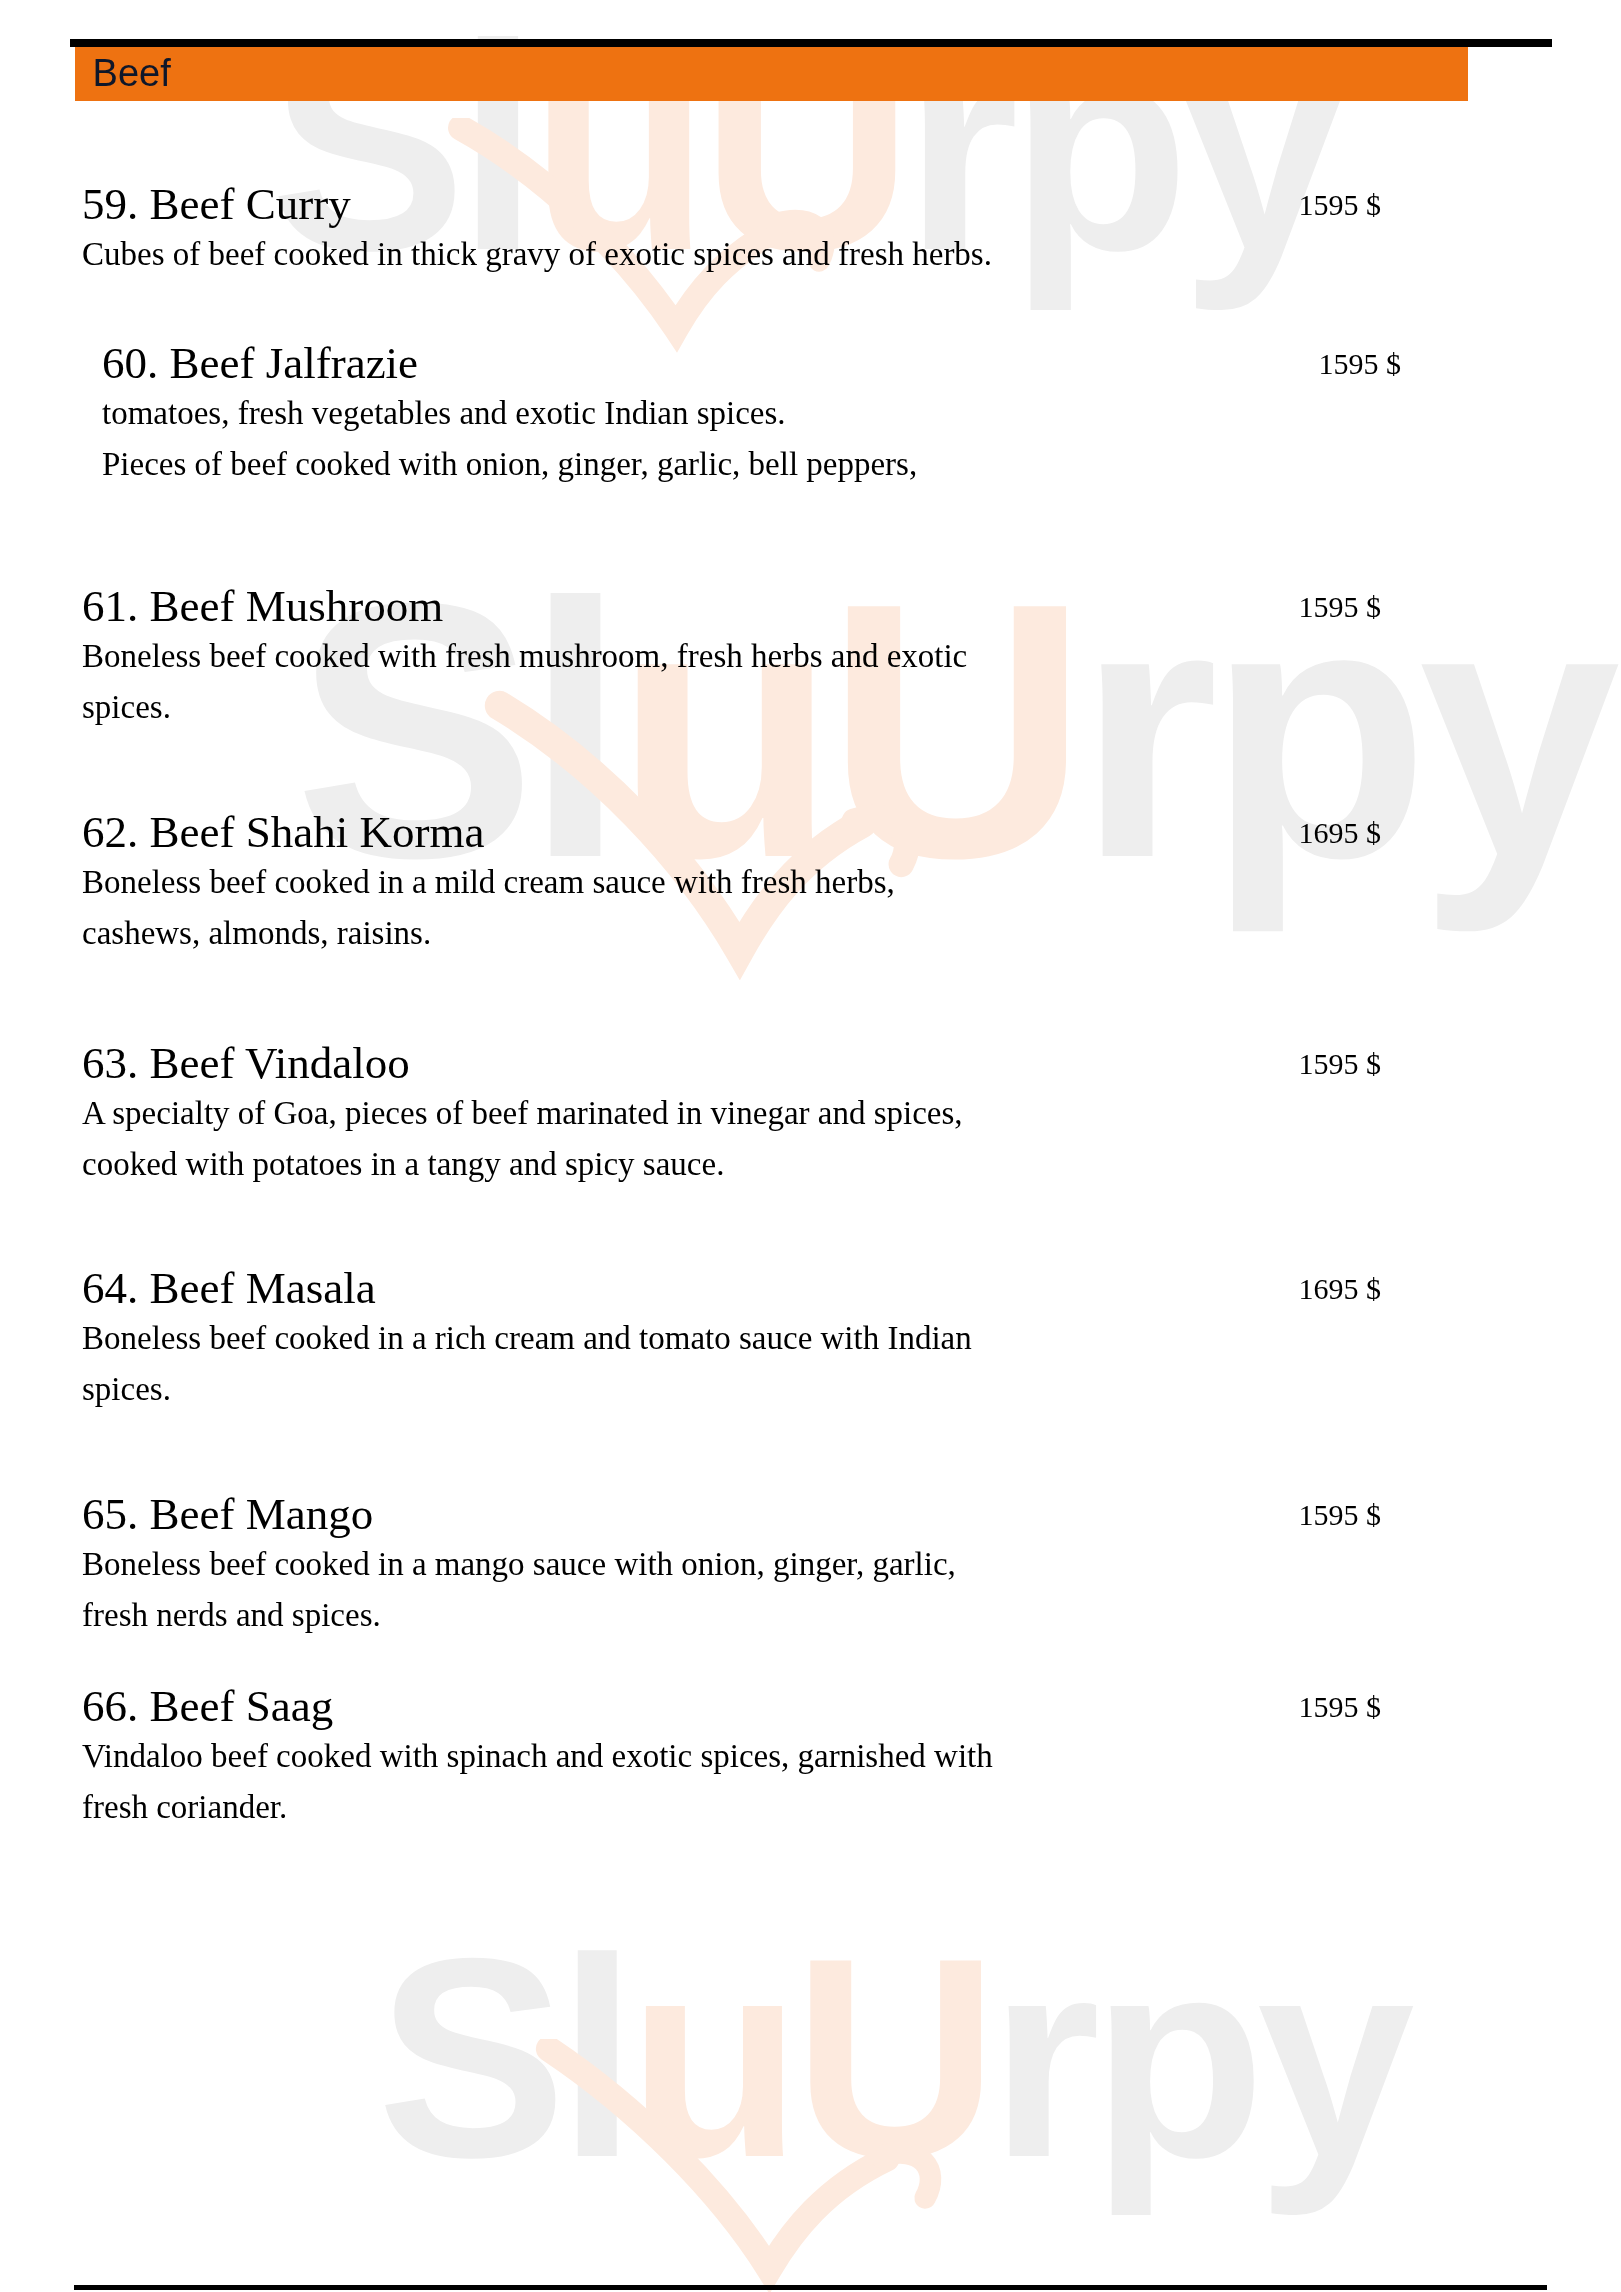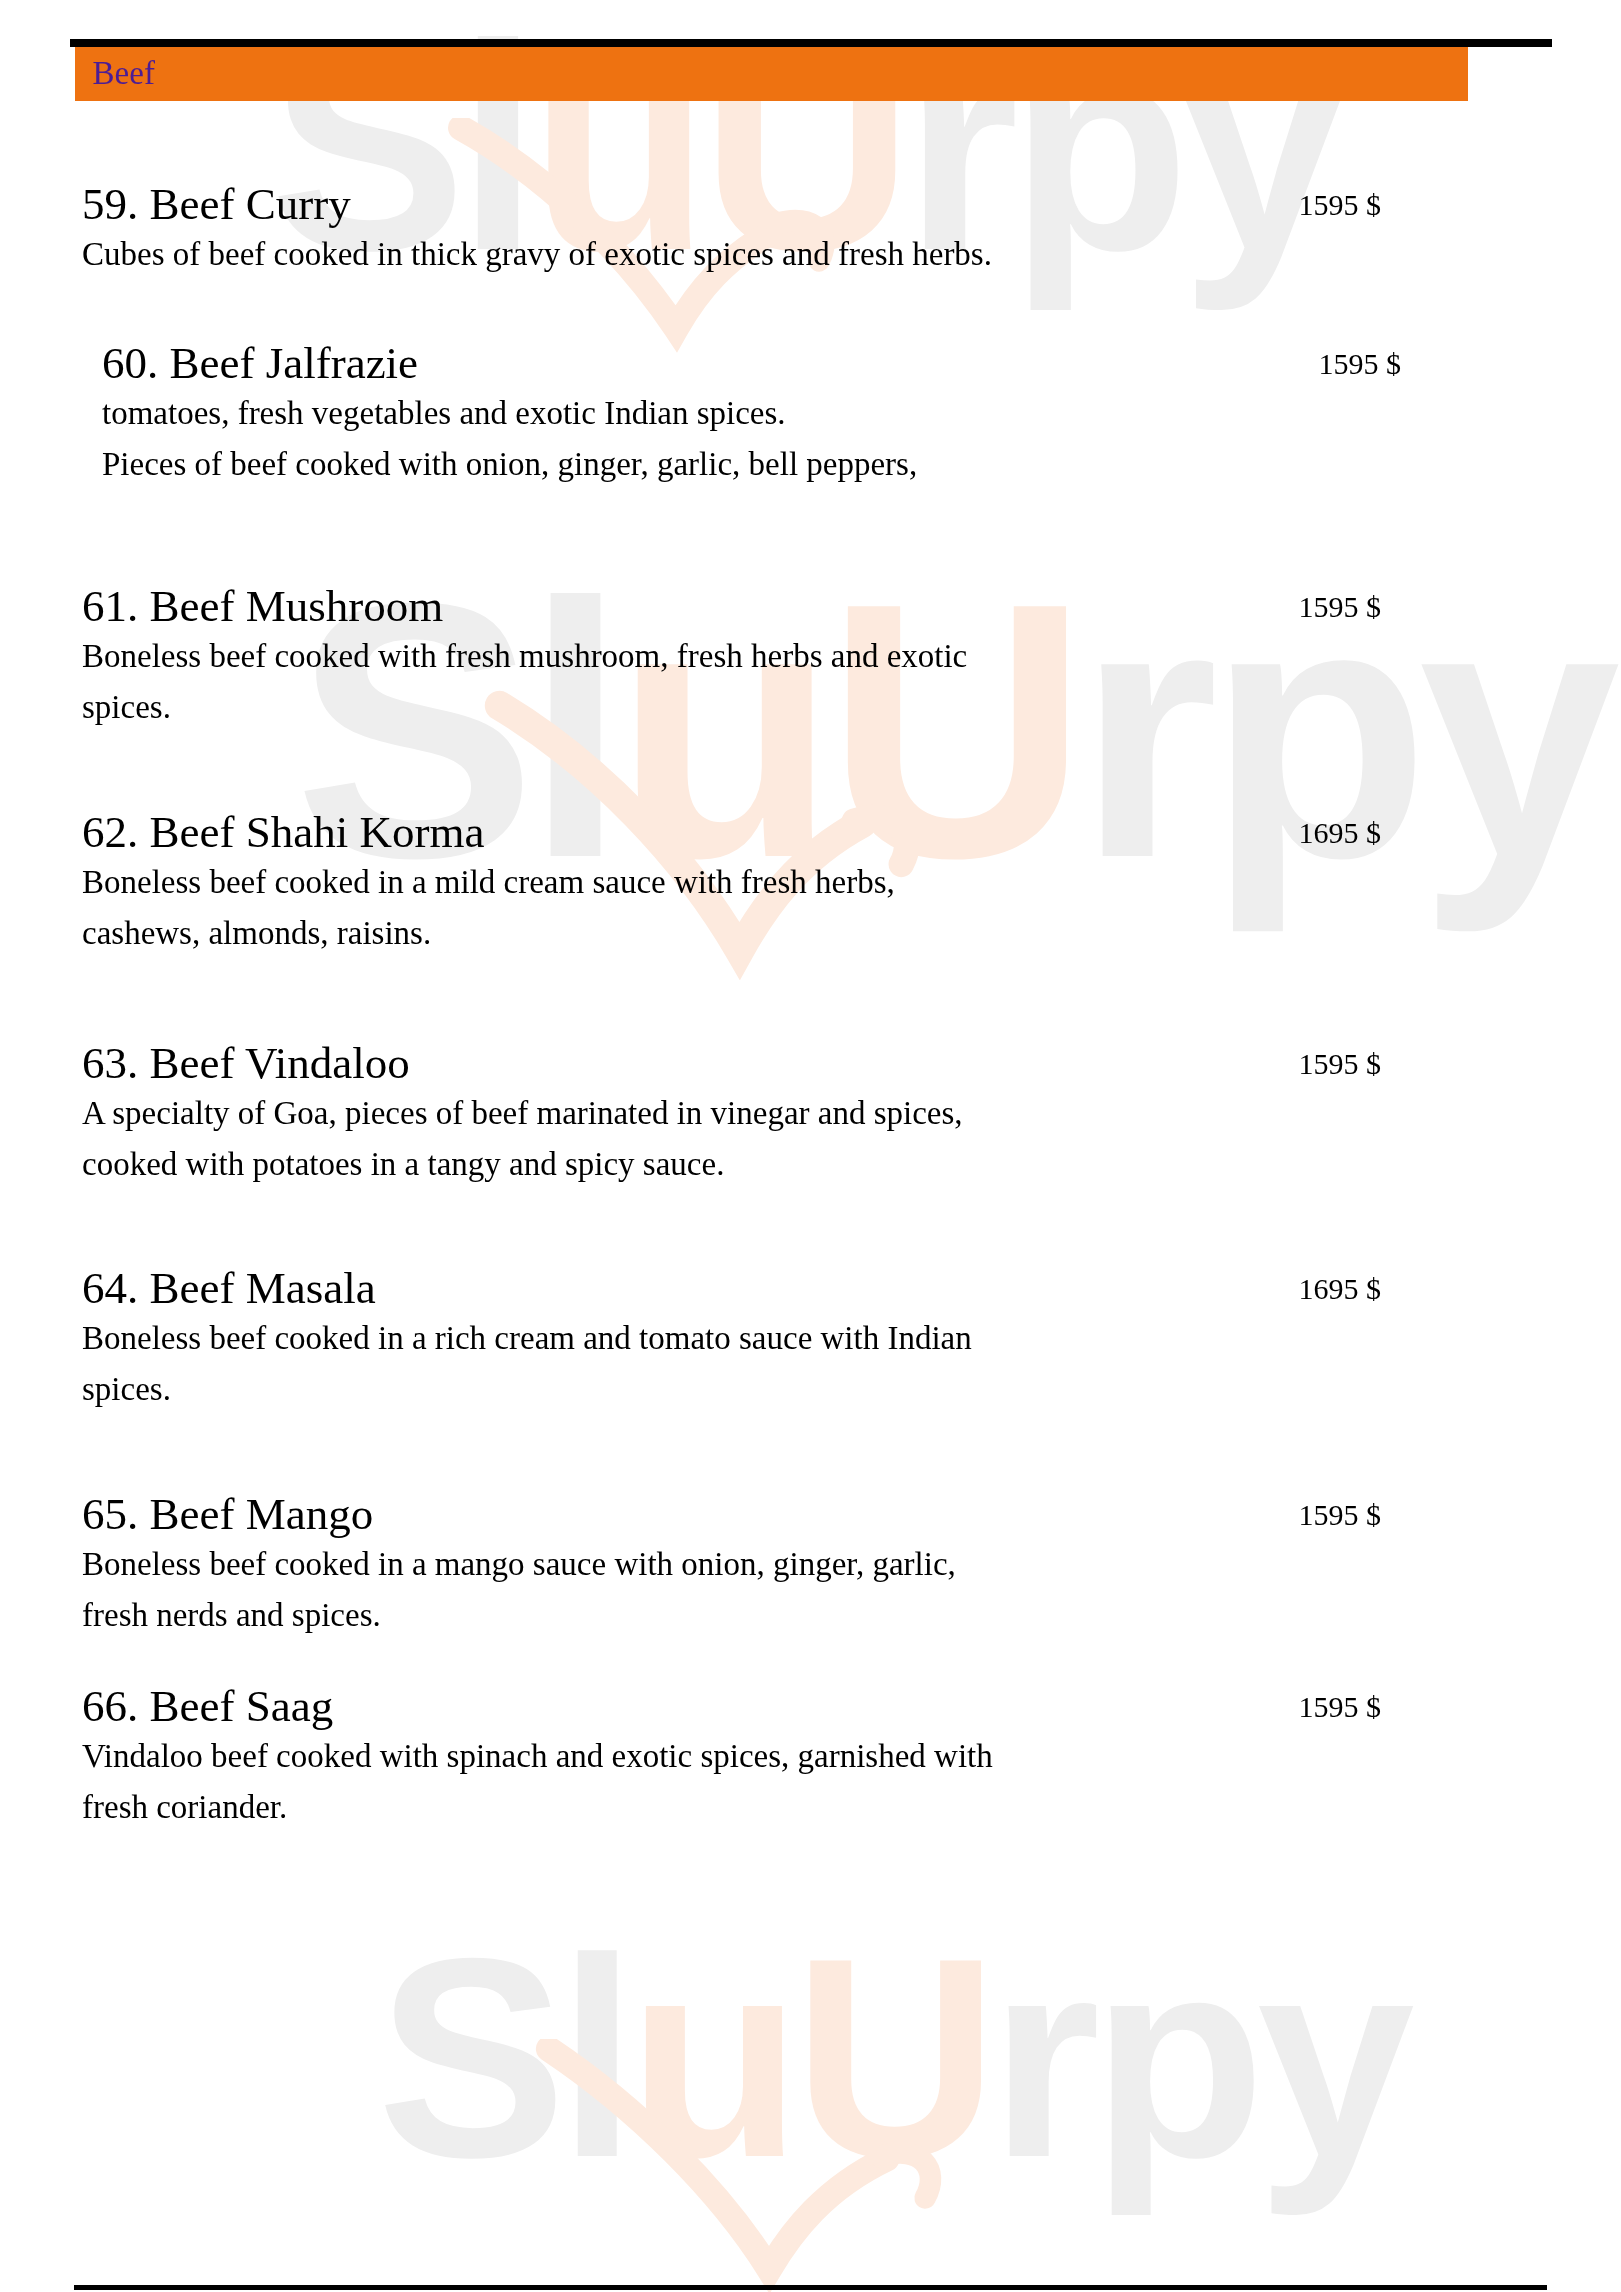--- a/index.html
+++ b/index.html
@@ -85,25 +85,25 @@
     width: 1393px;
     height: 54px;
     background: #ee7211;
     z-index: 2;
   }
   .section-header .section-title {
     position: absolute;
     left: 17.6px;
     top: 50%;
     transform: translateY(-52%);
-    font-family: Liberation Serif, serif;
+    font-family: Liberation Sans, sans-serif;
     font-weight: 400;
-    font-size: 33px;
-    line-height: 1;
-    color: #4c1d95;
+    font-size: 38px;
+    line-height: 1;
+    color: #0f172a;
   }
 
   
   .menu {
     position: absolute;
     left: 0;
     top: 0;
     width: 1621px;
     z-index: 2;
   }

